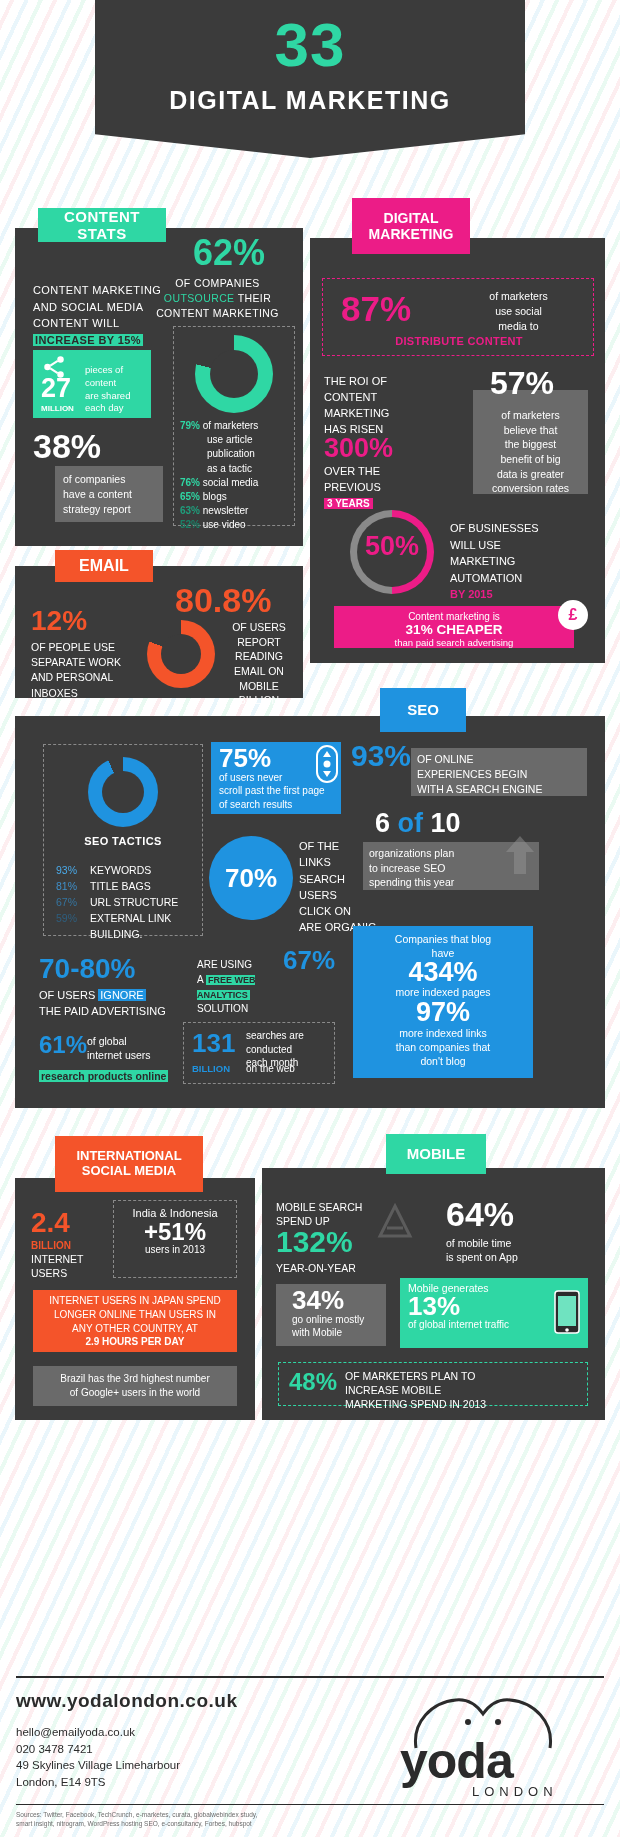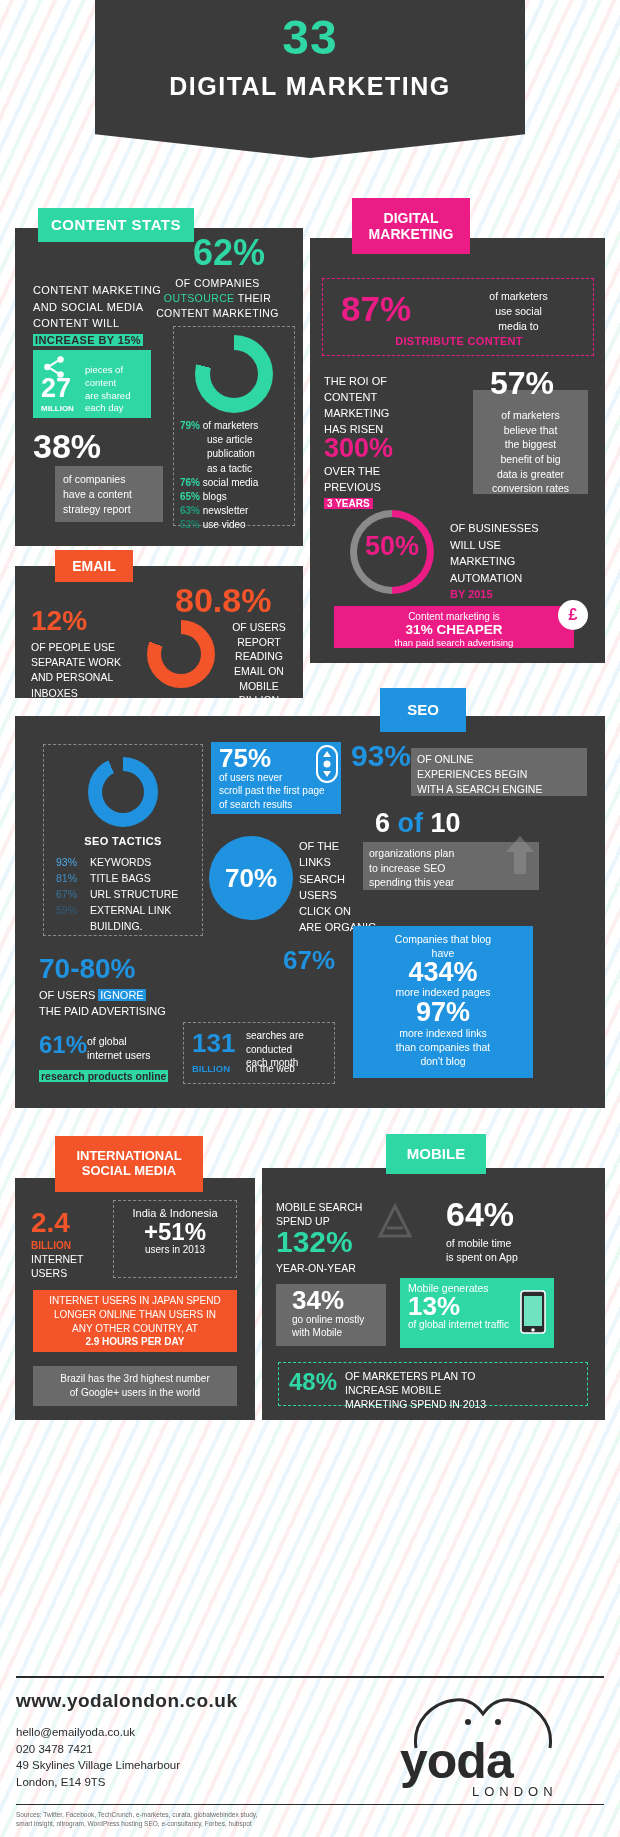--- a/index.html
+++ b/index.html
@@ -22,21 +22,21 @@
   }
   .page{ position:absolute; inset:0; }
 
   
   .hdr{
     position:absolute; left:95px; top:0; width:430px; height:158px;
     background:#3b3b3b; color:#fff; text-align:center;
     clip-path: polygon(0 0, 100% 0, 100% 85%, 50% 100%, 0 85%);
     padding-top:14px;
   }
-  .hdr .big{ font-size:48px; font-weight:bold; color:#2fd7a4; letter-spacing:1px; line-height:1; }
+  .hdr .big{ font-size:62px; font-weight:bold; color:#2fd7a4; letter-spacing:1px; line-height:1; }
   .hdr .sub{ font-size:25px; font-weight:bold; letter-spacing:1.5px; margin-top:10px; }
   .hdr .sub2{ font-size:16px; color:#e6e6e6; margin-top:6px; }
 
   
   .panel{ position:absolute; background:#3b3b3b; color:#fff; }
   .tag{
     position:absolute; color:#fff; font-weight:bold; text-align:center;
     display:flex; align-items:center; justify-content:center; line-height:1.15;
   }
   .tag.green{ background:#2fd7a4; }
@@ -140,21 +140,21 @@
           <span style="color:#1f9e7c;font-weight:bold;">63%</span>
           <span>newsletter</span>
         </div>
         <div>
           <span style="color:#1b7f66;font-weight:bold;">52%</span>
           <span>use video</span>
         </div>
       </div>
     </div>
   </div>
-  <div class="tag green" style="left:38px; top:208px; width:156px; height:34px; font-size:15px; letter-spacing:.5px;">CONTENT STATS</div>
+  <div class="tag green" style="left:38px; top:208px; width:128px; height:34px; font-size:15px; letter-spacing:.5px;">CONTENT STATS</div>
 
   <div class="panel" style="left:310px; top:238px; width:295px; height:425px;">
 
     <div style="position:absolute;left:12px;top:40px;width:272px;height:78px;border:1.5px dashed #ec1c87;">
       <div class="num" style="position:absolute;left:18px;top:13px;font-size:35px;color:#ec1c87;">87%</div>
       <div style="position:absolute;left:128px;top:10px;width:135px;text-align:center;font-size:10.5px;line-height:1.45;color:#fff;">
         <span>of marketers</span><br>
         <span>use social</span><br>
         <span>media to</span>
       </div>
@@ -222,30 +222,30 @@
     </div>
     <div style="position:absolute;left:204px;top:54px;width:80px;text-align:center;font-size:10.5px;line-height:1.4;color:#fff;">
       <span>OF USERS</span><br>
       <span>REPORT</span><br>
       <span>READING</span><br>
       <span>EMAIL ON</span><br>
       <span>MOBILE</span><br>
       <span>BILLION</span>
     </div>
   </div>
-  <div class="tag orange" style="left:55px; top:550px; width:78px; height:32px; font-size:14px;">EMAIL</div>
+  <div class="tag orange" style="left:55px; top:550px; width:98px; height:32px; font-size:16px;">EMAIL</div>
 
   <div class="panel" style="left:15px; top:716px; width:590px; height:392px;">
 
     <div class="dash" style="position:absolute;left:28px;top:28px;width:160px;height:192px;">
       <div class="ring" style="width:70px;height:70px;margin:12px auto 0;background:conic-gradient(#1f93e0 0 93%, #3b3b3b 93% 100%);">
         <div style="position:absolute;left:14px;top:14px;width:42px;height:42px;border-radius:50%;background:#3b3b3b;"></div>
       </div>
       <div style="text-align:center;margin-top:8px;font-size:11px;font-weight:bold;color:#fff;letter-spacing:.4px;">SEO TACTICS</div>
-      <div style="margin:8px 0 0 12px;font-size:10.5px;line-height:1.52;color:#fff;">
+      <div style="margin:16px 0 0 12px;font-size:10.5px;line-height:1.52;color:#fff;">
         <div><span style="color:#4aa9e8;display:inline-block;width:34px;">93%</span><span>KEYWORDS</span></div>
         <div><span style="color:#3f8fc9;display:inline-block;width:34px;">81%</span><span>TITLE BAGS</span></div>
         <div><span style="color:#35749f;display:inline-block;width:34px;">67%</span><span>URL STRUCTURE</span></div>
         <div><span style="color:#2e5e7e;display:inline-block;width:34px;">59%</span><span>EXTERNAL LINK</span></div>
         <div><span style="display:inline-block;width:34px;"></span><span>BUILDING.</span></div>
       </div>
     </div>
 
     <div style="position:absolute;left:196px;top:26px;width:130px;height:72px;background:#1f93e0;padding:4px 8px;">
       <div class="num" style="font-size:26px;color:#fff;">75%</div>
@@ -296,20 +296,26 @@
     </div>
 
     <div class="num" style="position:absolute;left:24px;top:240px;font-size:28px;color:#1f93e0;">70-80%</div>
     <div style="position:absolute;left:24px;top:272px;font-size:11px;line-height:1.45;color:#fff;">
       <span>OF USERS</span>
       <span class="hl-blue">IGNORE</span><br>
       <span>THE PAID ADVERTISING</span>
     </div>
 
     <div class="num" style="position:absolute;left:268px;top:232px;font-size:26px;color:#1f93e0;">67%</div>
+    <div style="position:absolute;left:182px;top:242px;width:100px;font-size:10px;line-height:1.48;color:#fff;">
+      <span>ARE USING</span><br>
+      <span>A</span>
+      <span class="hl-green" style="font-size:9px;">FREE WEB ANALYTICS</span><br>
+      <span>SOLUTION</span>
+    </div>
 
     <div style="position:absolute;left:338px;top:210px;width:180px;height:152px;background:#1f93e0;text-align:center;padding-top:6px;">
       <div style="font-size:10.5px;color:#fff;line-height:1.35;">
         <span>Companies that blog</span><br>
         <span>have</span>
       </div>
       <div class="num" style="font-size:27px;color:#fff;">434%</div>
       <div style="font-size:10.5px;color:#fff;">more indexed pages</div>
       <div class="num" style="font-size:27px;color:#fff;margin-top:2px;">97%</div>
       <div style="font-size:10.5px;color:#fff;line-height:1.35;">
@@ -394,21 +400,21 @@
     </div>
 
     <div class="greybox" style="position:absolute;left:14px;top:116px;width:110px;height:62px;padding:4px 16px;">
       <div class="num" style="font-size:26px;color:#fff;">34%</div>
       <div style="font-size:10px;line-height:1.35;color:#fff;">
         <span>go online mostly</span><br>
         <span>with Mobile</span>
       </div>
     </div>
 
-    <div style="position:absolute;left:138px;top:110px;width:154px;height:70px;background:#2fd7a4;padding:4px 8px;">
+    <div style="position:absolute;left:138px;top:110px;width:188px;height:70px;background:#2fd7a4;padding:4px 8px;">
       <div style="font-size:10.5px;color:#fff;">Mobile generates</div>
       <div class="num" style="font-size:26px;color:#fff;">13%</div>
       <div style="font-size:10px;color:#fff;">of global internet traffic</div>
       <svg width="26" height="44" viewBox="0 0 26 44" style="position:absolute;right:8px;top:12px;">
         <rect x="1" y="1" width="24" height="42" rx="3" fill="#2b2b2b" stroke="#fff" stroke-width="1.5"></rect>
         <rect x="4" y="6" width="18" height="30" fill="#6fe3c0"></rect>
         <circle cx="13" cy="40" r="1.8" fill="#fff"></circle>
       </svg>
     </div>
 

